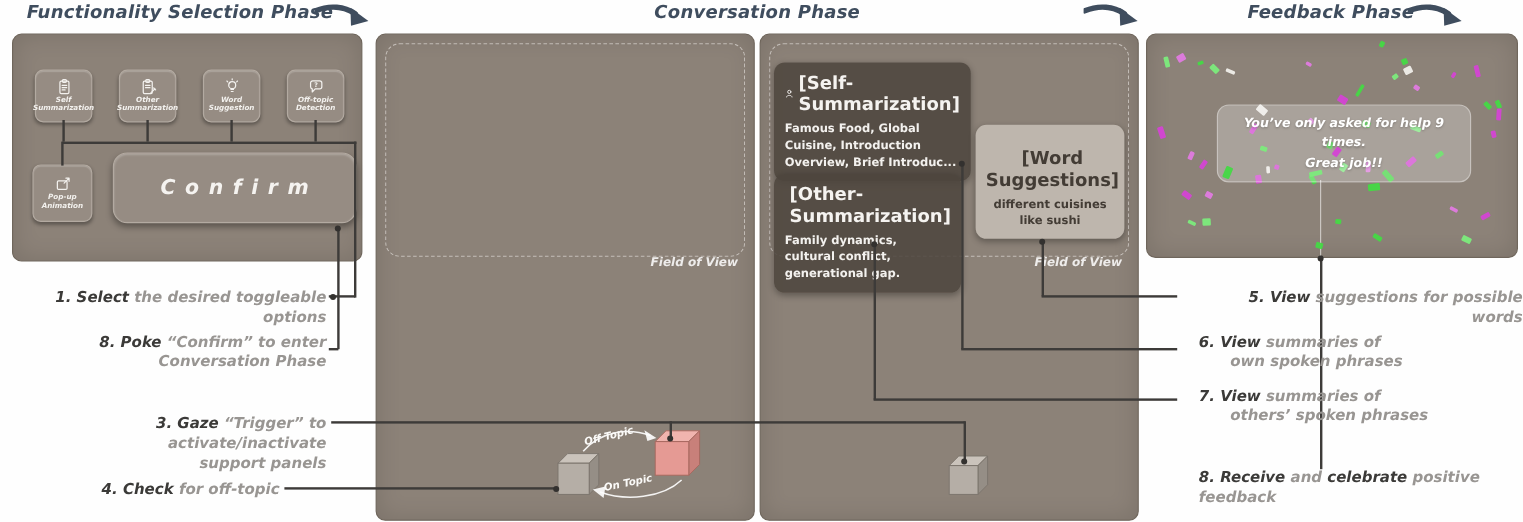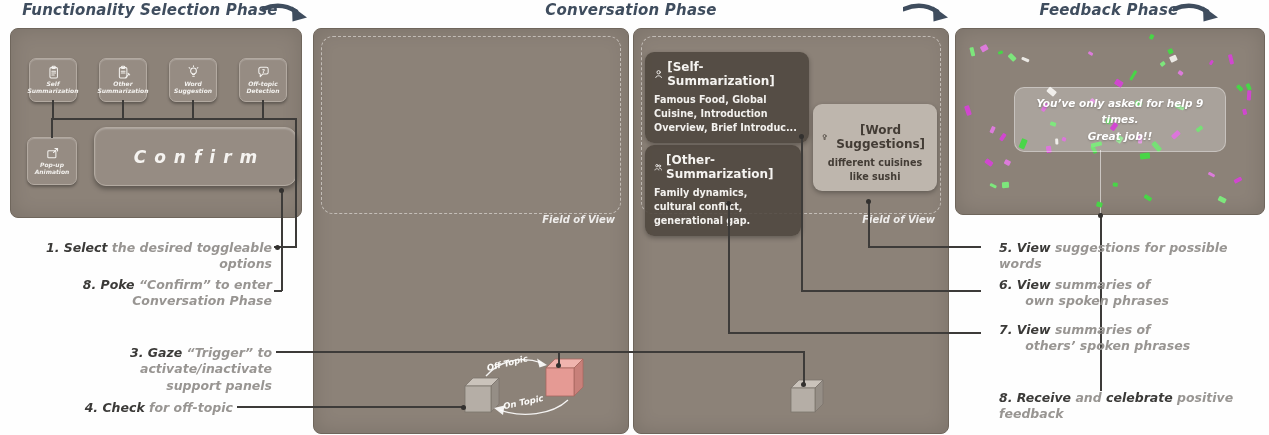--- a/index.html
+++ b/index.html
@@ -19,21 +19,21 @@
   #confirm-btn{position:absolute;background:#968c83;border:1px solid #b3aaa1;border-radius:12px;
         box-shadow:0 3px 5px rgba(0,0,0,.35), inset 0 1px 2px rgba(255,255,255,.28);
         display:flex;align-items:center;justify-content:center;
         font-size:17px;font-weight:bold;font-style:italic;letter-spacing:8px;padding-left:8px;color:#f5f3f0;cursor:pointer;}
 
   .dashed{position:absolute;border:1.6px dashed rgba(252,250,247,.5);border-radius:12px;}
   .fov{position:absolute;font-size:10px;font-style:italic;font-weight:bold;color:rgba(255,255,255,.85);text-align:right;}
 
   .card-dark{position:absolute;background:rgba(77,69,61,.88);border-radius:9px;padding:8px 9px;box-shadow:0 2px 5px rgba(0,0,0,.3);}
   .card-light{position:absolute;background:#beb6ad;border-radius:9px;padding:7px 8px;box-shadow:0 2px 5px rgba(0,0,0,.3);text-align:center;}
-  .card-head{display:flex;align-items:center;gap:4px;font-size:12px;font-weight:bold;color:#f5f3f0;margin-bottom:5px;}
+  .card-head{display:flex;align-items:center;gap:4px;font-size:15px;font-weight:bold;color:#f5f3f0;margin-bottom:5px;}
   .card-light .card-head{color:#433c35;justify-content:center;margin-top:12px;}
   .card-body{font-size:9.6px;font-weight:bold;color:#f3f1ee;line-height:1.45;}
   .card-light .card-body{color:#433c35;}
 
   .line{position:absolute;background:#3d3b39;}
   .line-light{position:absolute;background:rgba(255,255,255,.55);}
   .dot{position:absolute;width:5px;height:5px;border-radius:50%;background:#33312f;}
 
   .ann{position:absolute;font-size:12.5px;font-weight:bold;font-style:italic;line-height:1.3;white-space:pre-wrap;padding-left:15px;}
   .ann .s1{color:#3b3a38;}
@@ -298,20 +298,20 @@
       <div class="dot" style="left: 725.5px; top: 200.5px;"></div>
       <div class="dot" style="left: 1097.5px; top: 212.5px;"></div>
     </div>
   <div id="anns">
       <div class="ann" style="top: 240px; right: 997px; text-align: right;"><span class="s1">1. Select</span><span class="s0"> the desired toggleable options</span></div>
       <div class="ann" style="top: 277px; right: 997px; text-align: right;"><span class="s1">8. Poke</span><span class="s0"> “Confirm” to enter
 Conversation Phase</span></div>
       <div class="ann" style="top: 345px; right: 997px; text-align: right;"><span class="s1">3. Gaze</span><span class="s0"> “Trigger” to activate/inactivate
 support panels</span></div>
       <div class="ann" style="top: 400px; right: 1036px; text-align: right;"><span class="s1">4. Check</span><span class="s0"> for off-topic</span></div>
-      <div class="ann" style="top: 240px; left: 984px; text-align: left;"><span class="s1">5. View</span><span class="s0"> suggestions for possible words</span></div>
+      <div class="ann" style="top: 240px; left: 984px; text-align: right;"><span class="s1">5. View</span><span class="s0"> suggestions for possible words</span></div>
       <div class="ann" style="top: 277px; left: 984px; text-align: left;"><span class="s1">6. View</span><span class="s0"> summaries of
       own spoken phrases</span></div>
       <div class="ann" style="top: 322px; left: 984px; text-align: left;"><span class="s1">7. View</span><span class="s0"> summaries of
       others’ spoken phrases</span></div>
       <div class="ann" style="top: 390px; left: 984px; text-align: left;"><span class="s1">8. Receive</span><span class="s0"> and </span><span class="s1">celebrate</span><span class="s0"> positive feedback</span></div>
     </div>
 </div>
 
 </body></html>

